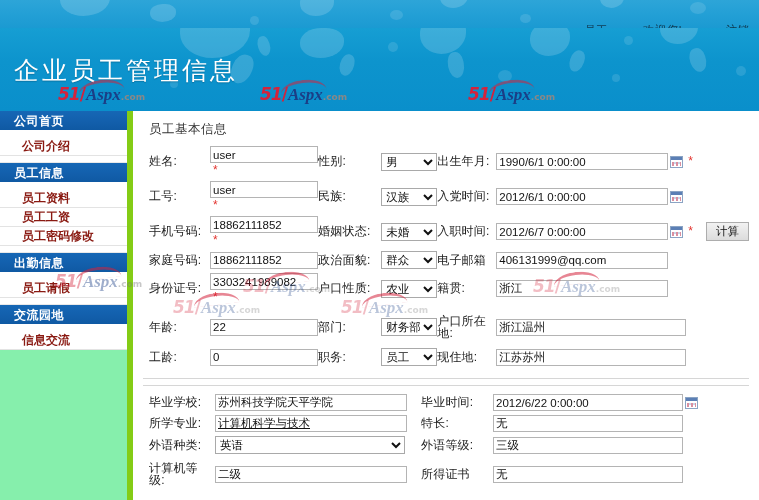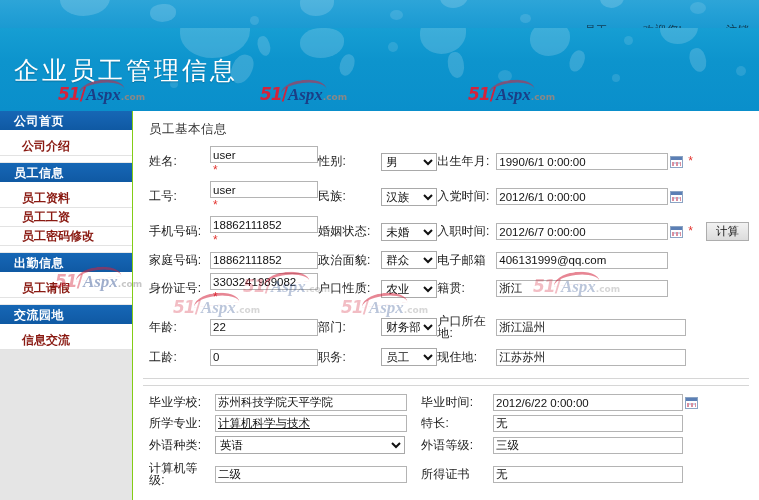--- a/index.html
+++ b/index.html
@@ -67,22 +67,22 @@
     border-radius: 50%/100% 100% 0 0;
     transform: rotate(-7deg);
   }
 
   
   .body-row { position:relative; display:flex; height: 389px; }
 
   
   .sidebar {
     width: 133px; flex: 0 0 133px;
-    border-right: 1px solid #84cc16;
-    background:#e5e5e5; position:relative; z-index: 2;
+    border-right: 6px solid #84cc16;
+    background:#86efac; position:relative; z-index: 2;
   }
   .side-head {
     height: 20px; line-height: 20px;
     background: linear-gradient(to bottom, #1667b5 0%, #1360ad 50%, #0f59a3 100%);
     color:#fff; font-size: 12px; font-weight: 700;
     padding-left: 14px; letter-spacing: .5px;
     border-bottom: 1px solid #fff;
   }
   .side-item {
     height: 19px; line-height: 19px;

